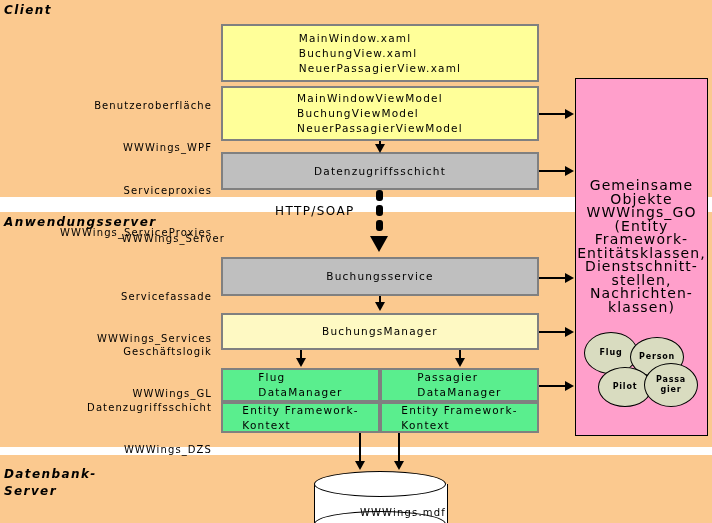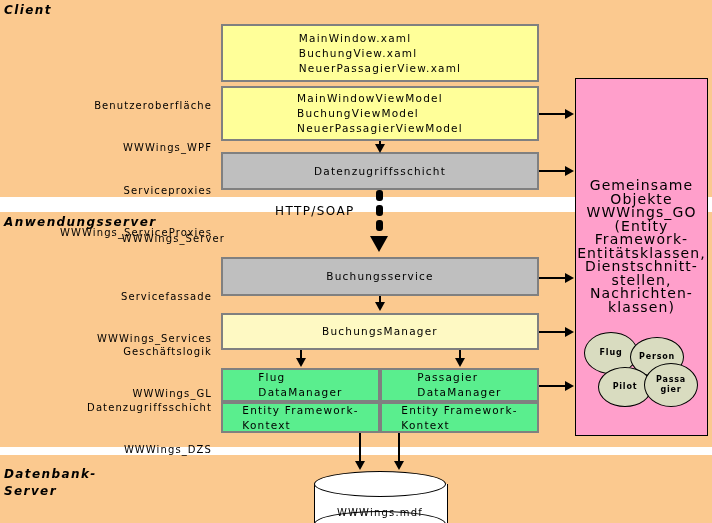--- a/index.html
+++ b/index.html
@@ -46,21 +46,21 @@
 
   .soap-label{position:absolute;font-size:12px;letter-spacing:1.4px;color:#000;white-space:pre;}
 
   .cyl{position:absolute;}
   .cyl-body{position:absolute;left:0;top:13px;width:100%;height:40px;background:#fff;
             border-left:1.5px solid #000;border-right:1.5px solid #000;}
   .cyl-top{position:absolute;left:0;top:0;width:100%;height:26px;background:#fff;
            border:1.5px solid #000;border-radius:50%;box-sizing:border-box;}
   .cyl-bot{position:absolute;left:0;top:40px;width:100%;height:26px;background:#fff;
            border:1.5px solid #000;border-radius:50%;box-sizing:border-box;}
-  .cyl-label{position:absolute;left:0;top:36px;width:100%;text-align:center;
+  .cyl-label{position:absolute;left:0;top:36px;width:100%;text-align:right;
              font-size:10px;letter-spacing:1.2px;color:#000;white-space:pre;z-index:3;}
 </style>
 </head>
 <body>
 
 <div id="stage">
 
   <div class="band" id="band-client"></div>
   <div class="band" id="band-app"></div>
   <div class="band" id="band-db"></div>

